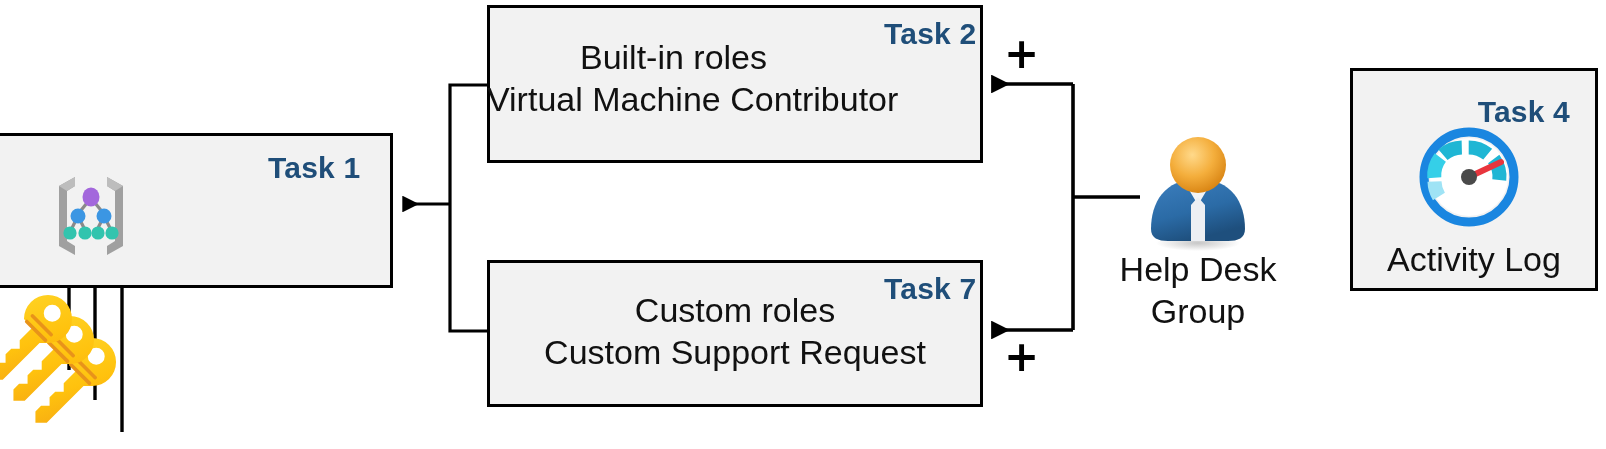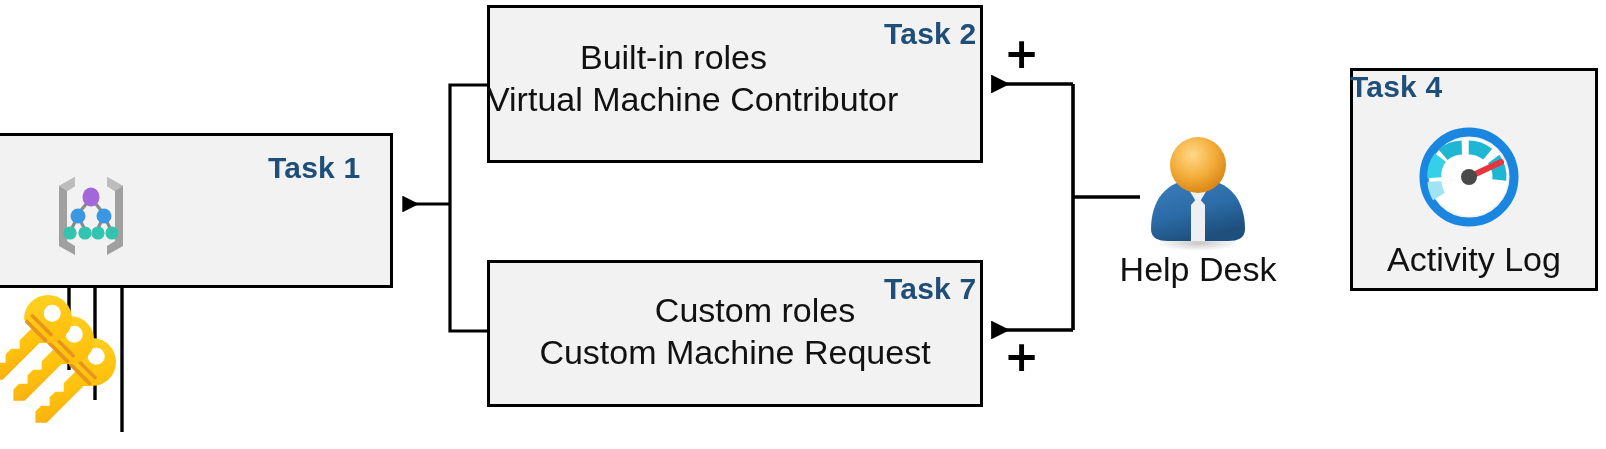--- a/index.html
+++ b/index.html
@@ -174,22 +174,22 @@
 
   <div class="task-box" style="left:487px; top:5px; width:496px; height:158px;"></div>
   <div class="task-label" style="left:884px; top:17px;">Task 2</div>
   <div class="box-text" style="left:477px; top:38px; width:393px;">Built-in roles</div>
   <div class="box-text" style="left:487px; top:80px; width:401px;">Virtual Machine Contributor</div>
 
   <div class="plus" style="left:1004px; top:33px;">+</div>
 
   <div class="task-box" style="left:487px; top:260px; width:496px; height:147px;"></div>
   <div class="task-label" style="left:884px; top:272px;">Task 7</div>
-  <div class="box-text" style="left:487px; top:291px; width:496px;padding-left:20px;">Custom roles</div>
-  <div class="box-text" style="left:487px; top:333px; width:496px;">Custom Machine Request</div>
+  <div class="box-text" style="left:487px; top:291px; width:496px;">Custom roles</div>
+  <div class="box-text" style="left:487px; top:333px; width:496px;">Custom Support Request</div>
 
   <div class="plus" style="left:1004px; top:336px;">+</div>
 
   <svg class="icon" style="position:absolute; left:1138px; top:135px;" width="120" height="118" viewBox="0 0 120 118">
     <defs>
       <radialGradient id="headGrad" cx="40%" cy="32%" r="70%">
         <stop offset="0%" stop-color="#FFD98A"></stop>
         <stop offset="55%" stop-color="#F4AE3C"></stop>
         <stop offset="100%" stop-color="#D98514"></stop>
       </radialGradient>
@@ -207,23 +207,24 @@
 
     <path d="M60 44 C 26 44 13 68 13 94 C 13 103 20 106 30 106 L90 106
              C100 106 107 103 107 94 C107 68 94 44 60 44 Z" fill="url(#bodyGrad)"></path>
 
     <path d="M47 48 L60 70 L73 48 L66 43 L60 58 L54 43 Z" fill="#F2F4F7"></path>
     <path d="M53 70 L60 62 L67 70 L67 106 L53 106 Z" fill="#EDEFF3"></path>
 
     <circle cx="60" cy="30" r="28" fill="url(#headGrad)"></circle>
   </svg>
   <div class="plain-label" style="left:1088px; top:250px; width:220px;">Help Desk</div>
+  <div class="plain-label" style="left:1088px; top:292px; width:220px;">Group</div>
 
   <div class="task-box" style="left:1350px; top:68px; width:248px; height:223px;"></div>
-  <div class="task-label" style="left:1350px; top:70px; width:220px; text-align:left;">Task 4</div>
+  <div class="task-label" style="left:1350px; top:95px; width:220px; text-align:right;">Task 4</div>
 
   <svg class="icon" style="position:absolute; left:1413px; top:128px;" width="112" height="98" viewBox="0 0 112 98">
 
     <circle cx="56" cy="49" r="45" fill="none" stroke="#1A86E0" stroke-width="9"></circle>
     <circle cx="56" cy="49" r="39" fill="#FFFFFF"></circle>
 
     <g stroke-width="14" fill="none" stroke-linecap="butt">
 
       <path d="M 25.9 68.5 A 30 30 0 0 1 21.5 53.5" stroke="#9FE3F5"></path>
 

